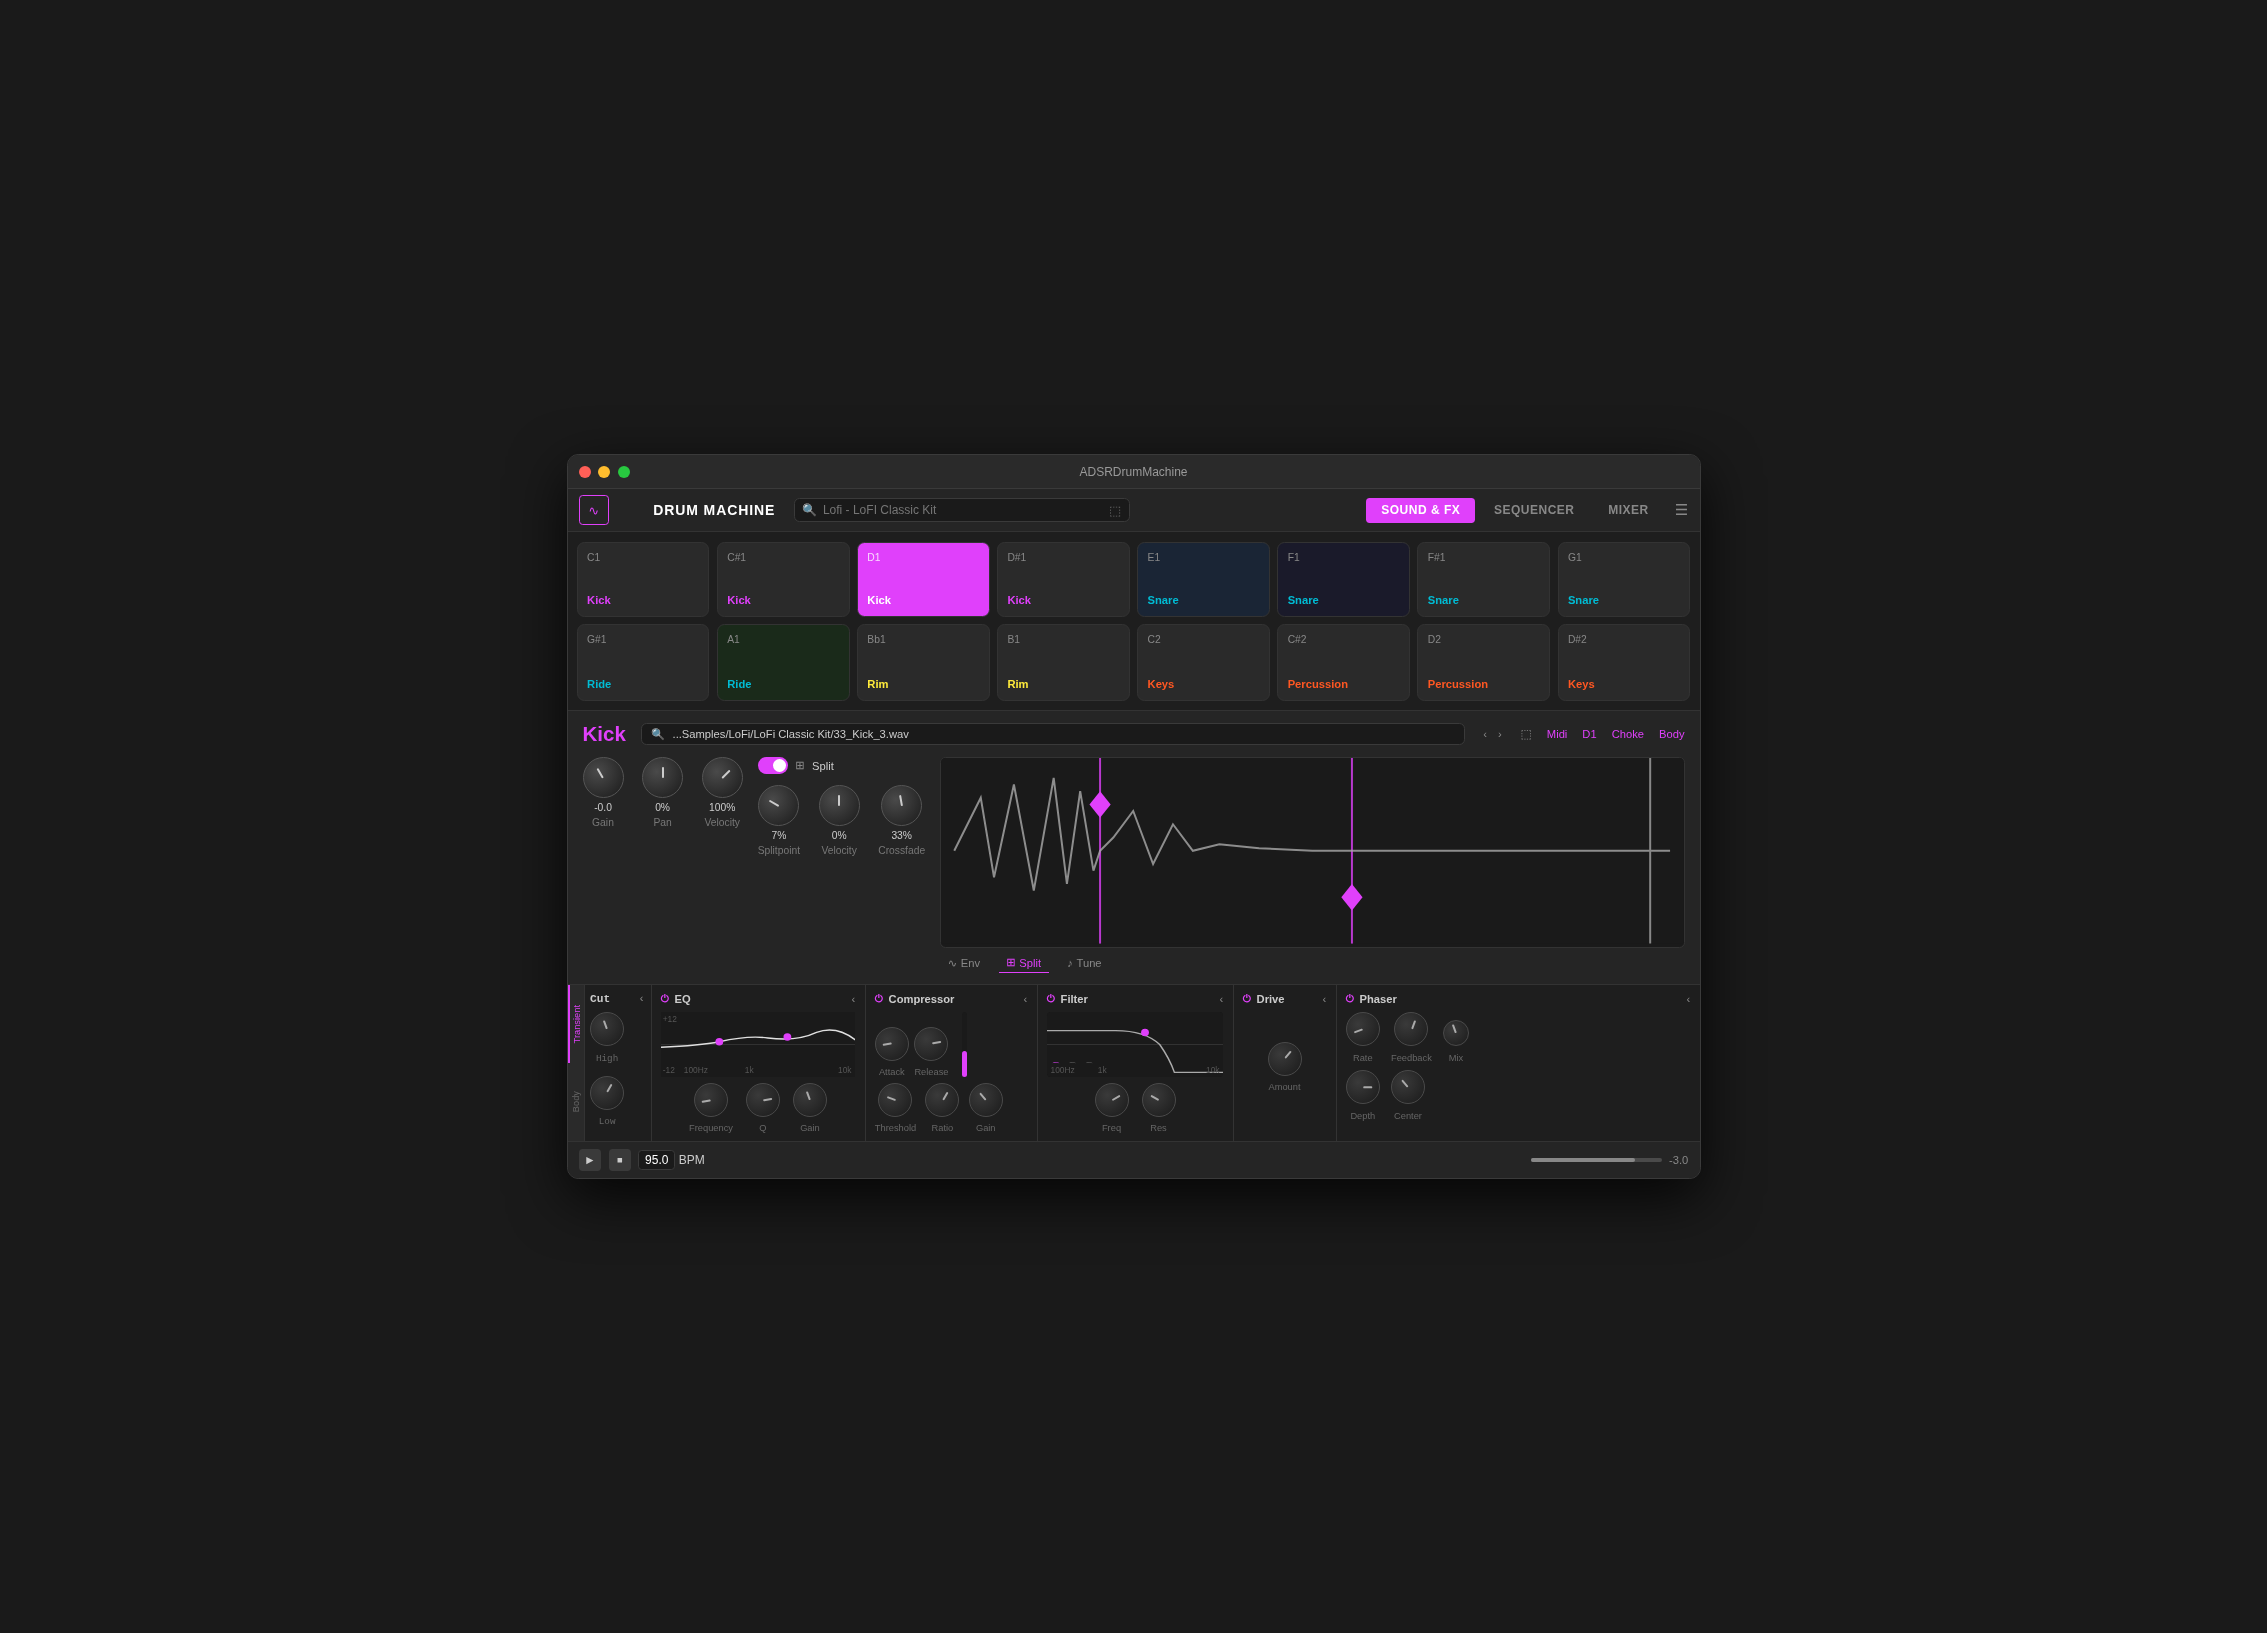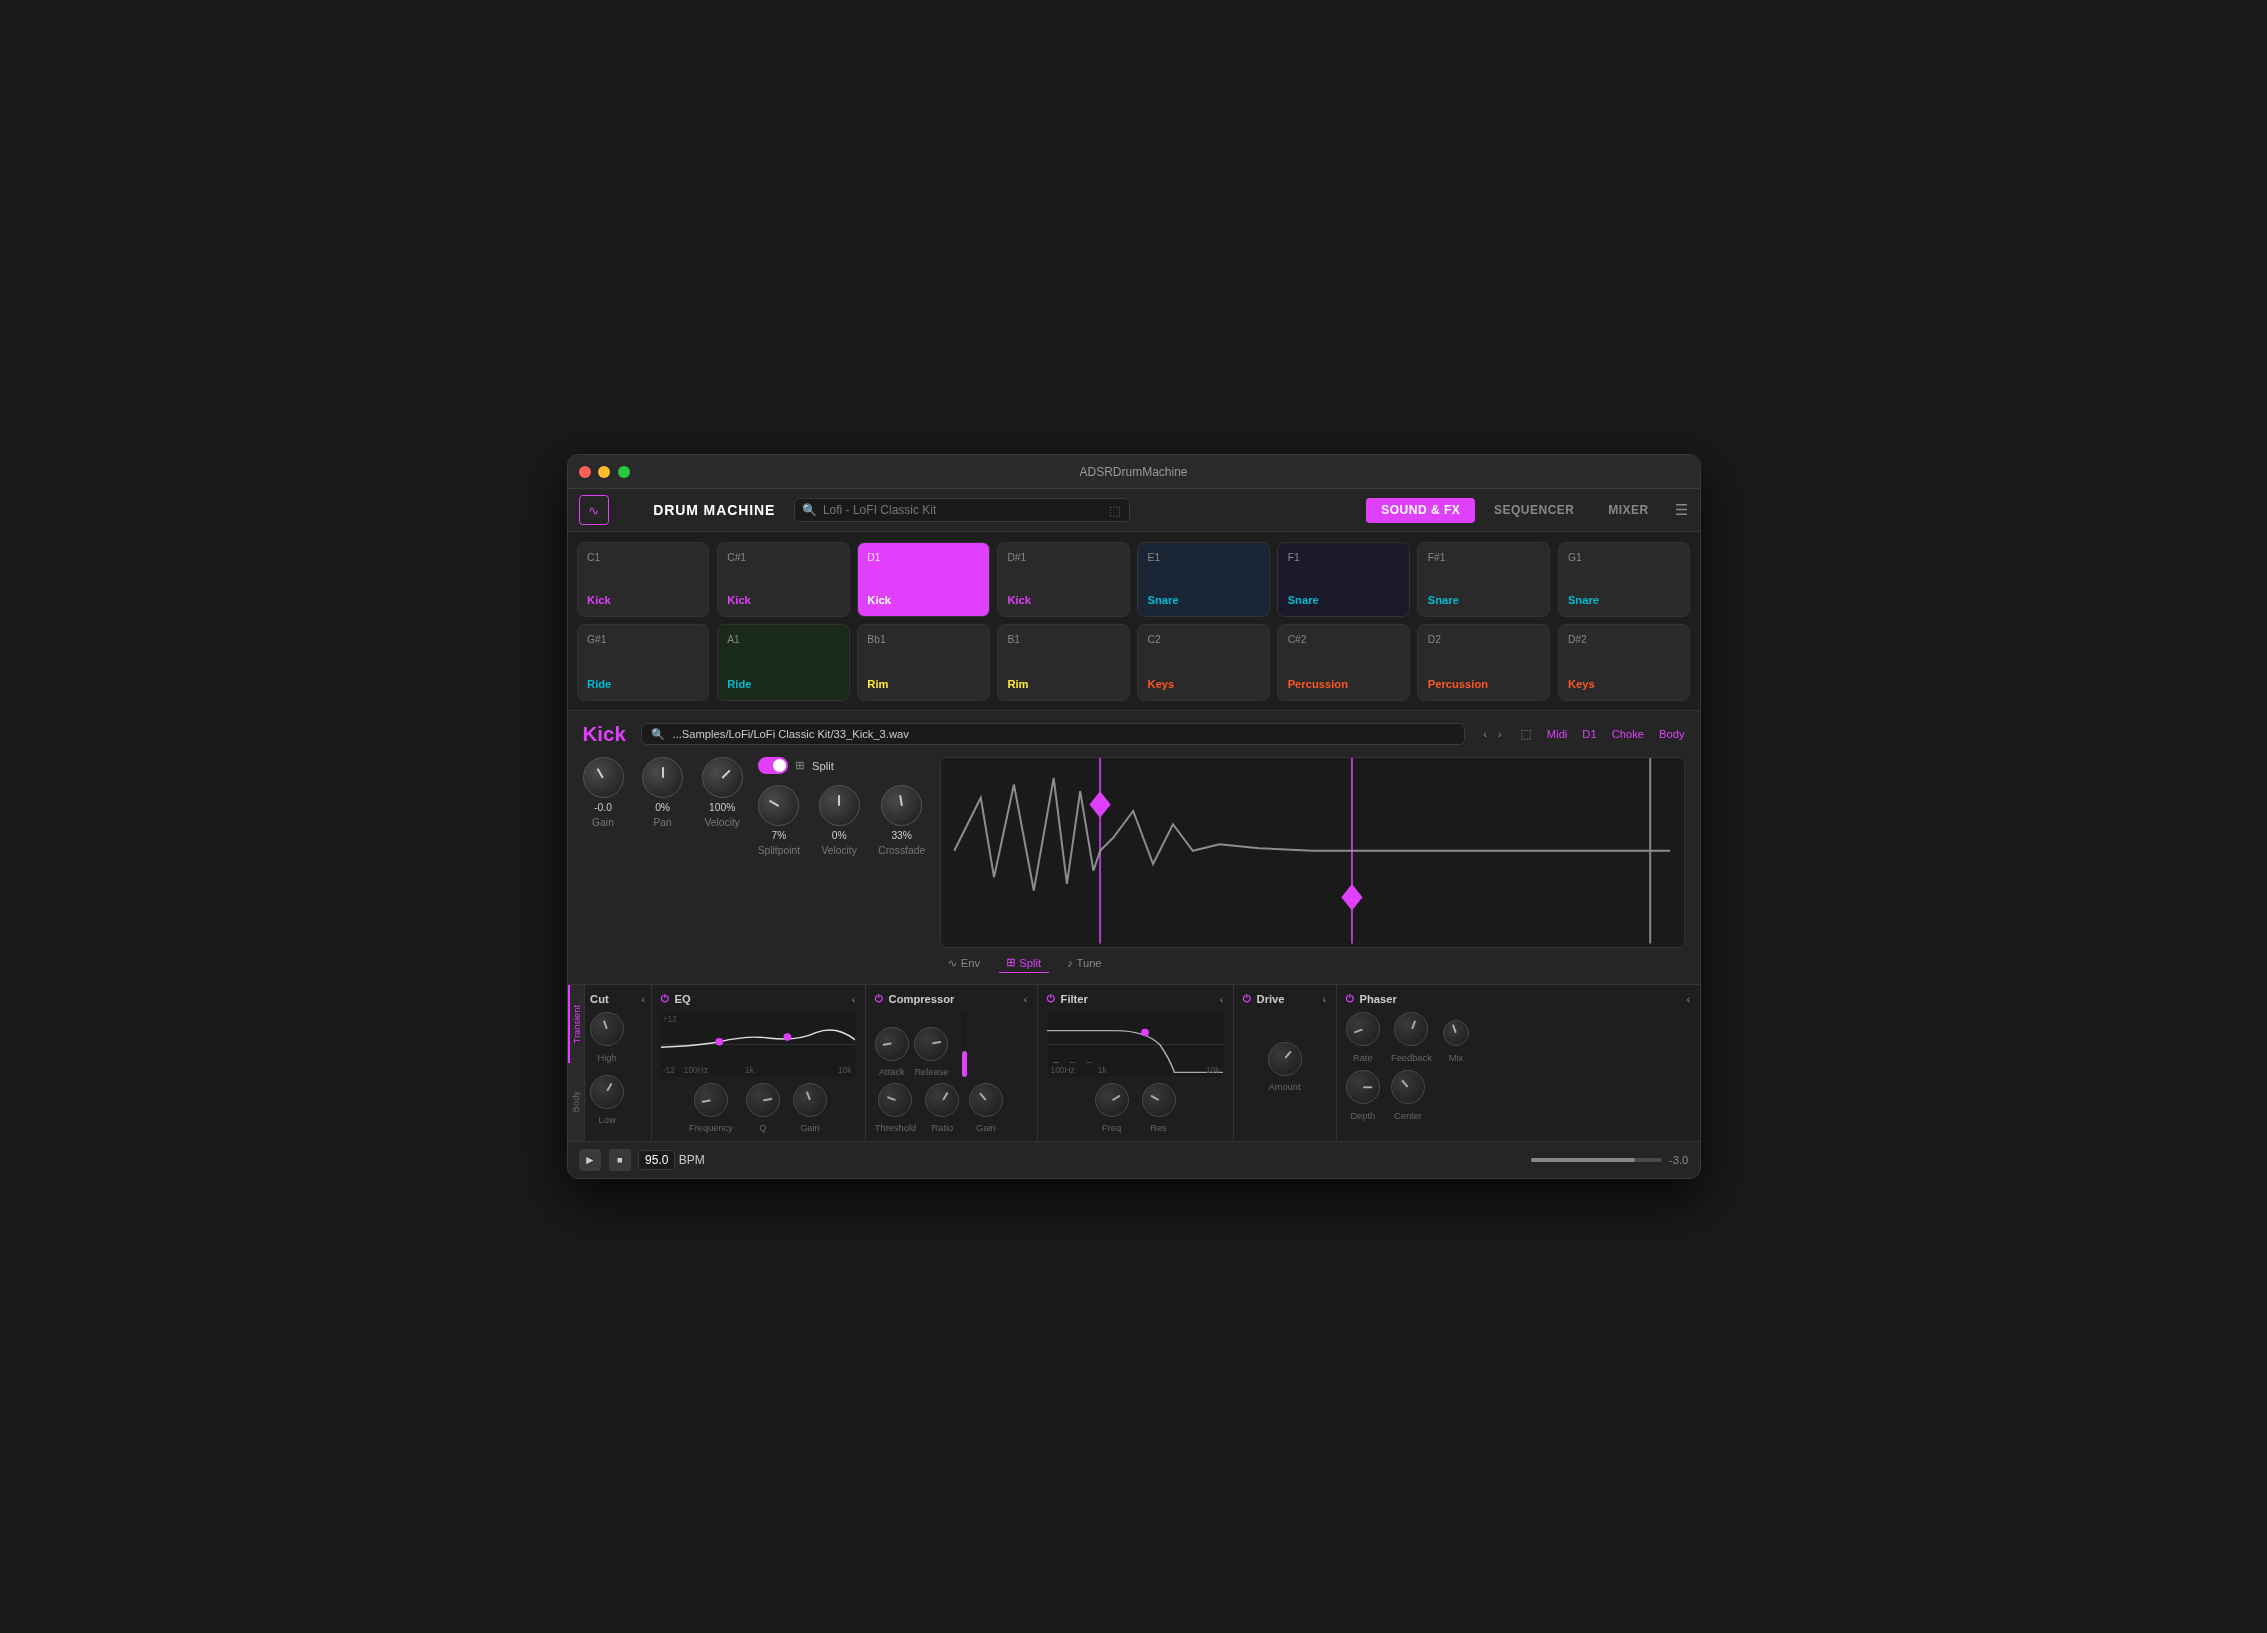--- a/index.html
+++ b/index.html
@@ -696,21 +696,21 @@
 
     <div style="width:17px;background:#2a2a2a;display:flex;flex-direction:column;border-right:0.9px solid #333;">
       <div style="flex:1;display:flex;align-items:center;justify-content:center;border-left:2.8px solid #e040fb;padding:3.7px 0;">
         <span style="color:#e040fb;font-size:9.3px;writing-mode:vertical-rl;transform:rotate(180deg);">Transient</span>
       </div>
       <div style="flex:1;display:flex;align-items:center;justify-content:center;padding:3.7px 0;">
         <span style="color:#666;font-size:9.3px;writing-mode:vertical-rl;transform:rotate(180deg);">Body</span>
       </div>
     </div>
 
-    <div style="width:67px;border-right:0.9px solid #333;padding:7.5px 5.6px;">
+    <div style="width:67px;border-right:0.9px solid #333;padding:7.5px 5.6px;font-family:Liberation Mono, monospace;">
       <div class="fx-panel-header">
         <span style="color:#ccc;font-size:11.2px;font-weight:600;">Cut</span>
         <span class="collapse-btn">‹</span>
       </div>
       <div style="display:flex;flex-direction:column;gap:12px;align-items:flex-start;">
         <div class="knob-group">
           <div class="fx-knob k3"></div>
           <div class="fx-label">High</div>
         </div>
         <div class="knob-group">

